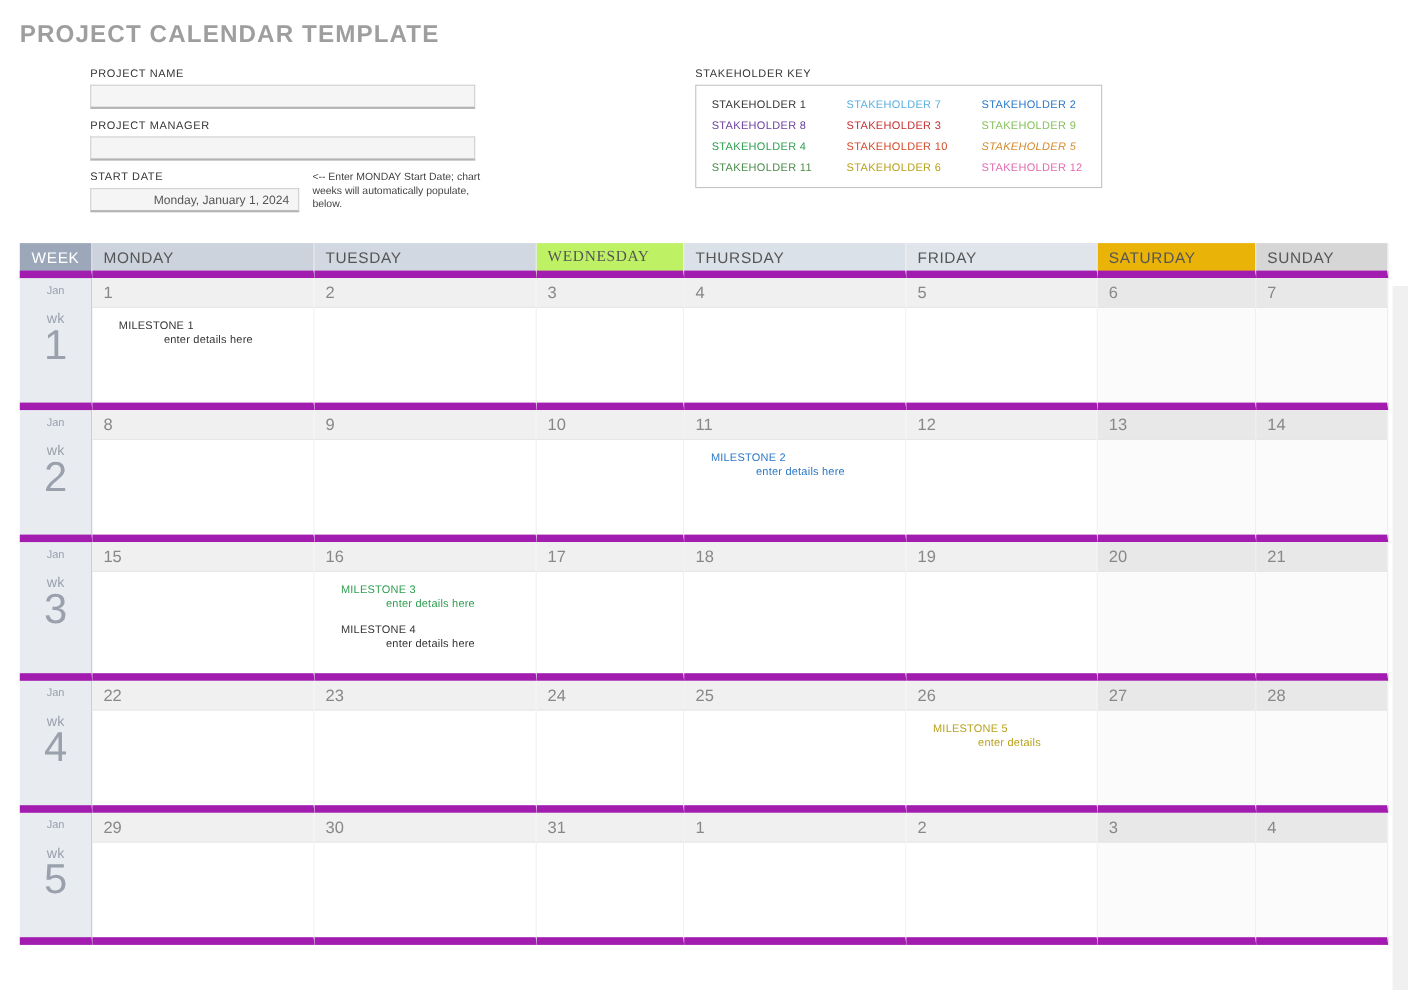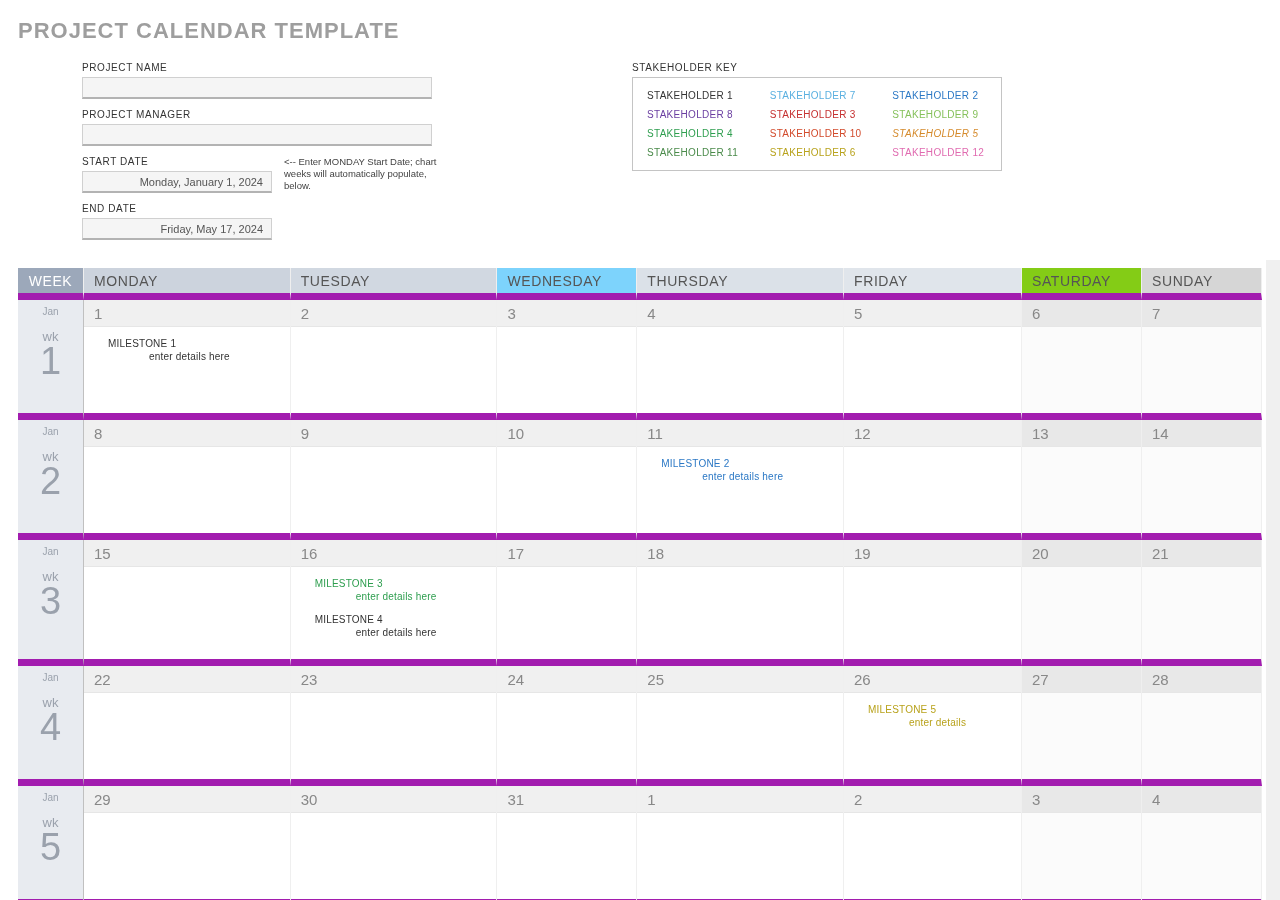--- a/index.html
+++ b/index.html
@@ -94,24 +94,24 @@
     color: #555;
   }
   th.wk-head {
     width: 66px;
     background: #9ca8ba;
     color: #fff;
     text-align: center;
   }
   th.mon  { background:#ccd3dd; }
   th.tue  { background:#d1d8e1; }
-  th.wed  { background:#7dd3fc; }
+  th.wed  { background:#bef264;font-family:Liberation Serif, serif; }
   th.thu  { background:#dbe1e8; }
   th.fri  { background:#e0e5eb; }
-  th.sat  { background:#84cc16; width:120px;}
+  th.sat  { background:#eab308; width:144px;}
   th.sun  { background:#d6d6d6; width:120px;}
 
   td.wk-cell {
     width: 66px;
     background:#e8ebf0;
     border-right: 1px solid #c0c0c0;
     text-align:center;
     color:#9aa1ac;
     padding: 6px 0 4px 0;
   }
@@ -164,24 +164,20 @@
       <input class="field-input" value="" style="">
     </div>
     <div class="field-row">
       <div class="field-label">PROJECT MANAGER</div>
       <input class="field-input" value="" style="">
     </div>
     <div class="field-row">
       <div class="field-label">START DATE</div>
       <input class="field-input short" value="Monday, January 1, 2024" style="">
       <div class="hint">&lt;-- Enter MONDAY Start Date; chart weeks will automatically populate, below.</div>
-    </div>
-    <div class="field-row">
-      <div class="field-label">END DATE</div>
-      <input class="field-input short" value="Friday, May 17, 2024" style="">
     </div>
   </div>
 
   <div class="header-right-wrap">
     <div class="key-label">STAKEHOLDER KEY</div>
     <div class="key-box" id="key-box">
         <div class="key-cell" style="color: rgb(51, 51, 51);">STAKEHOLDER 1</div>
         <div class="key-cell" style="color: rgb(90, 176, 224);">STAKEHOLDER 7</div>
         <div class="key-cell" style="color: rgb(43, 120, 197);">STAKEHOLDER 2</div>
         <div class="key-cell" style="color: rgb(106, 62, 161);">STAKEHOLDER 8</div>

